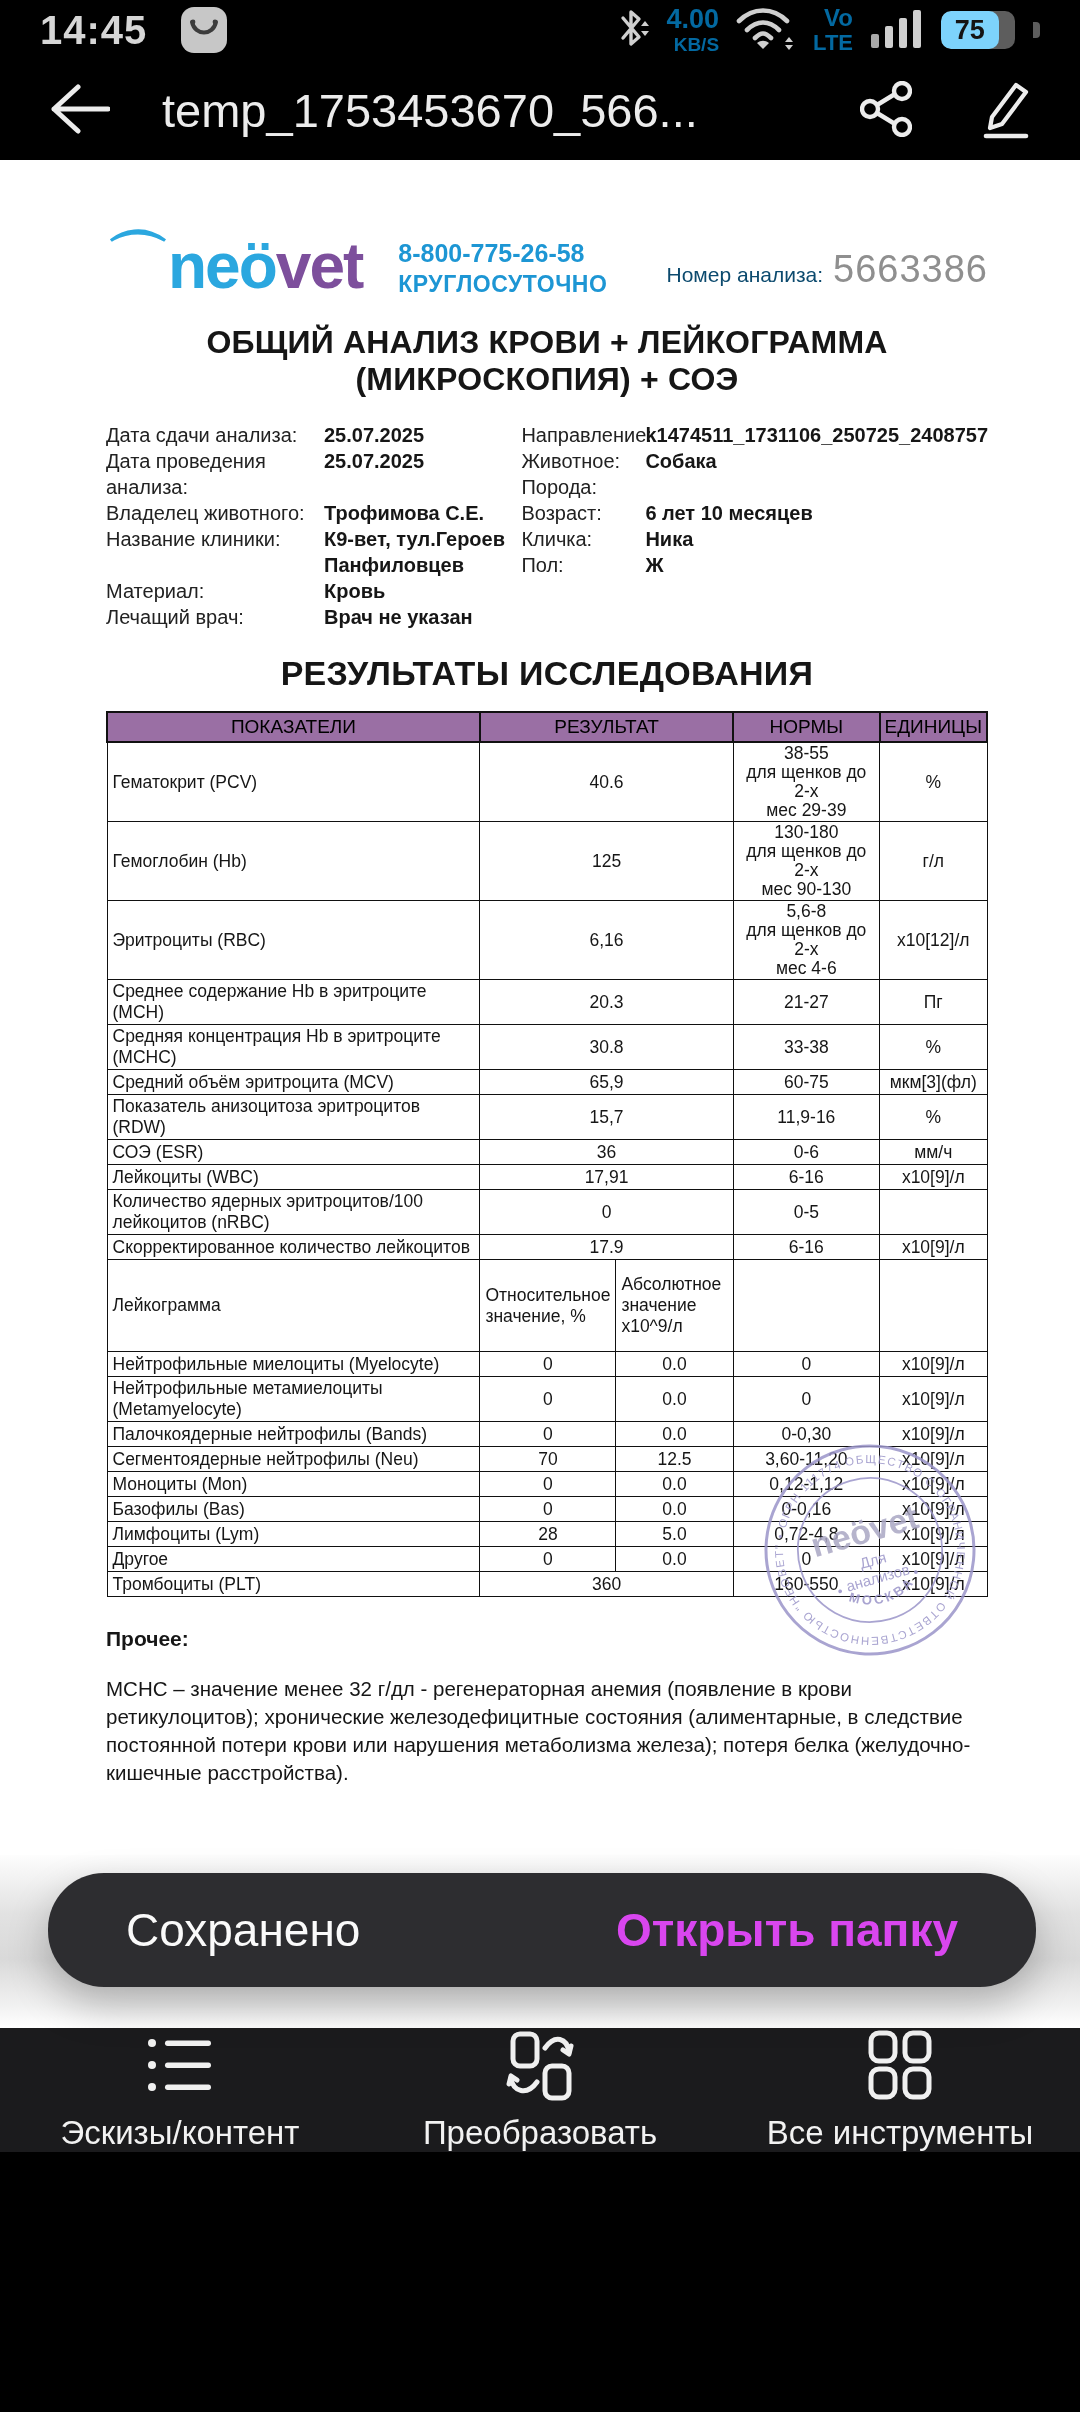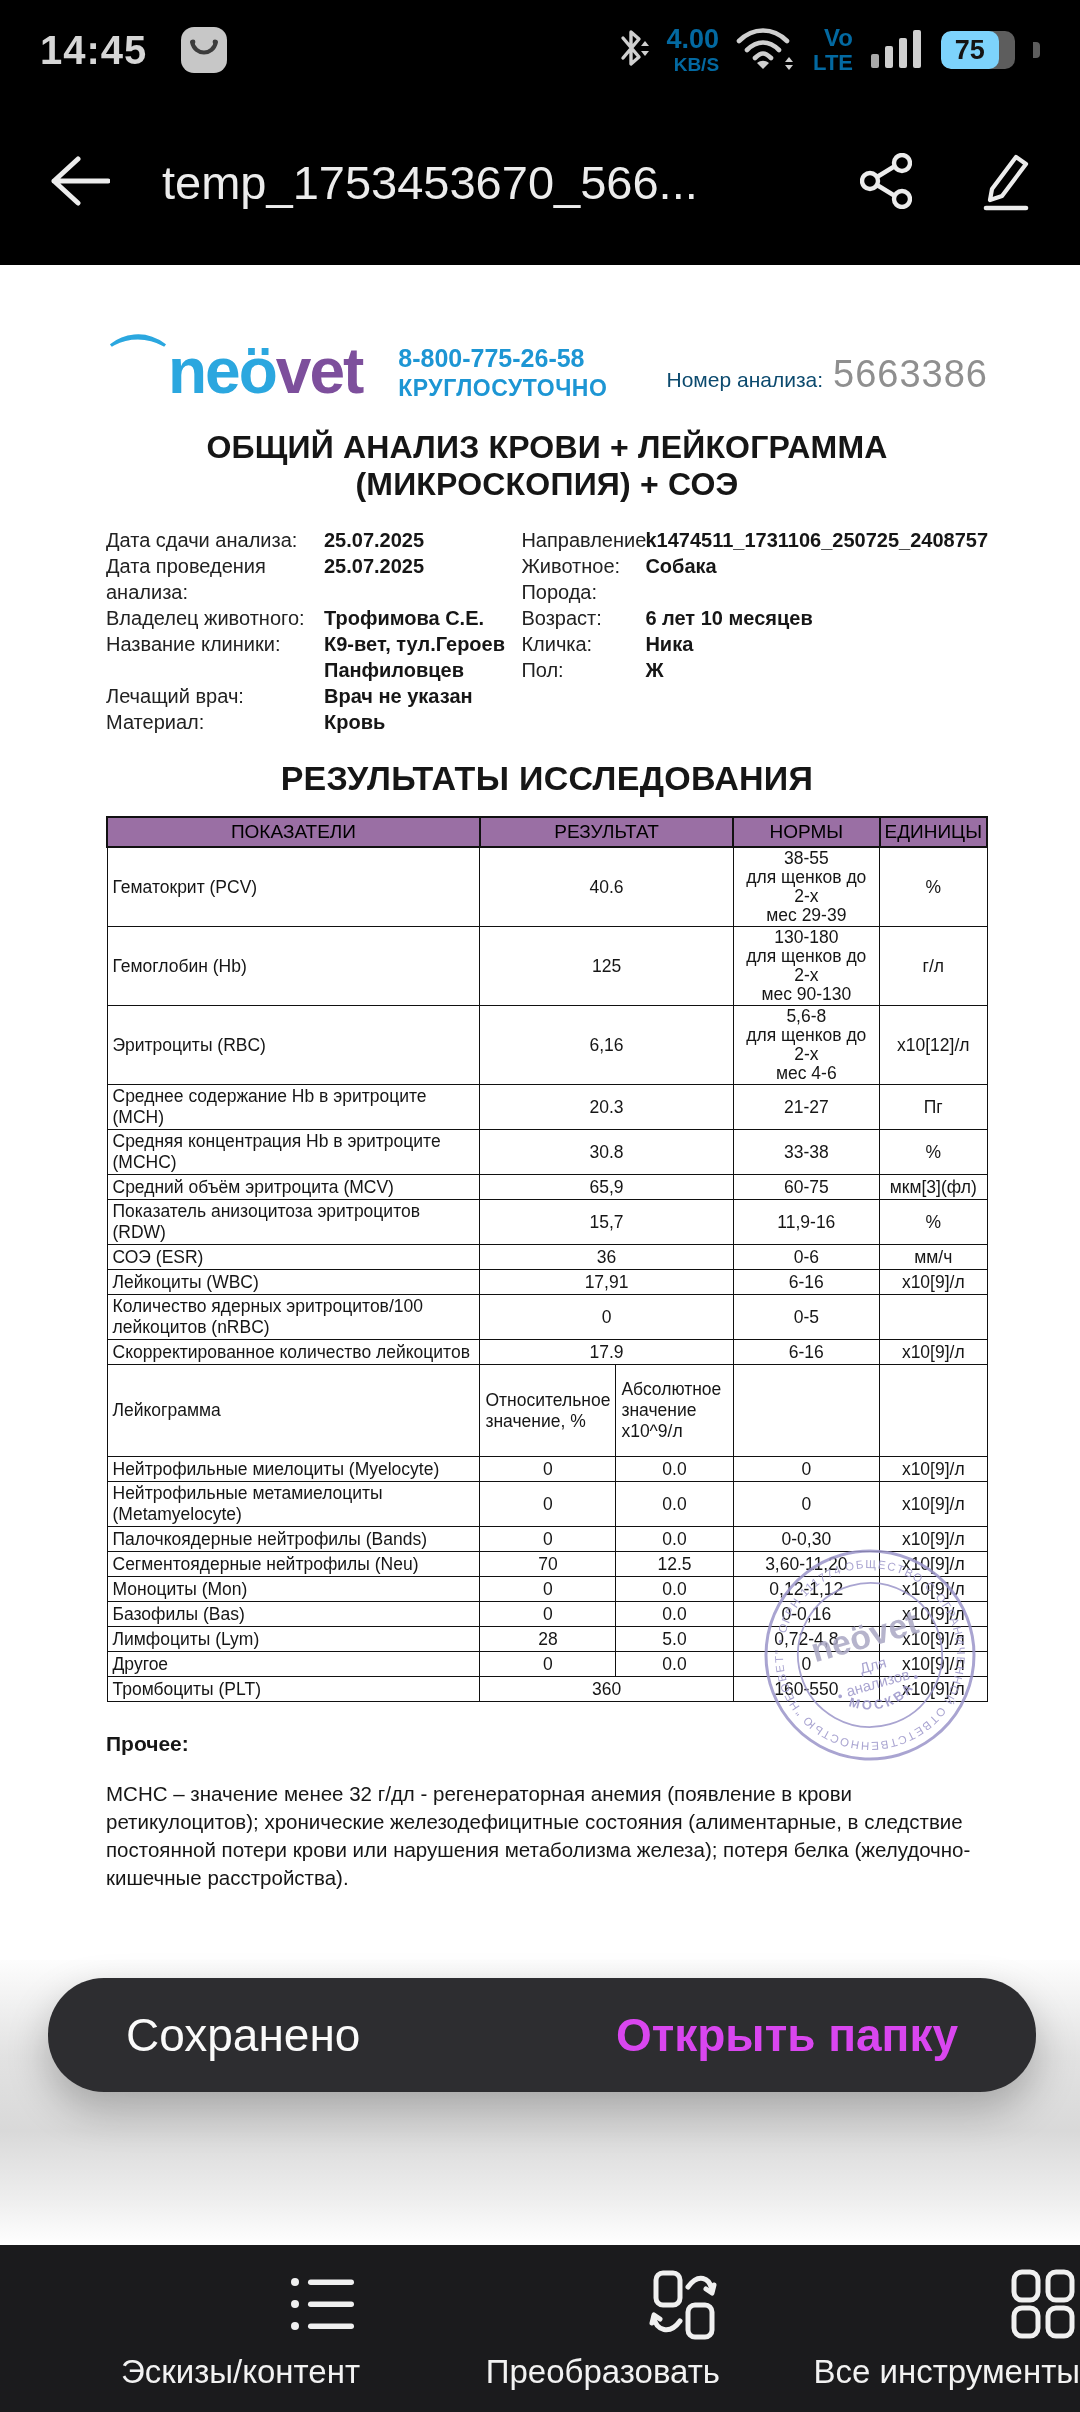--- a/index.html
+++ b/index.html
@@ -1,18 +1,18 @@
 <!DOCTYPE html>
 <html><head>
 <meta charset="utf-8">
 <style>
   * { margin:0; padding:0; box-sizing:border-box; }
   html,body { background:#000; }
   body { font-family:"Liberation Sans", sans-serif; }
-  .screen { width:1080px; height:2412px; position:relative; display:flex; flex-direction:column; background:#000; overflow:hidden; }
+  .screen { width:1080px; height:2152px; position:relative; display:flex; flex-direction:column; background:#000; overflow:hidden; }
 
   
   .status-bar { height:100px; background:#000; display:flex; align-items:center; padding:0 40px; color:#d6d6d6; }
   .sb-time { font-size:40px; font-weight:700; letter-spacing:1px; }
   .sb-noticon { width:46px; height:46px; background:#c7c7c7; border-radius:13px; margin-left:34px; display:flex; align-items:center; justify-content:center; }
   .sb-right { margin-left:auto; display:flex; align-items:center; gap:16px; }
   .sb-stack { display:flex; flex-direction:column; align-items:flex-end; line-height:1; font-weight:700; color:#0369a1; }
   .sb-stack .l1 { font-size:27px; }
   .sb-stack .l2 { font-size:19px; margin-top:2px; }
   .battery { position:relative; width:74px; height:38px; background:#5d5d5d; border-radius:10px; overflow:hidden; display:flex; }
@@ -73,21 +73,21 @@
   
   .page-gap { height:285px; position:relative;
     background:linear-gradient(180deg,#fdfdfd 0%,#e2e2e2 34%,#d9d9d9 60%,#f0f0f0 86%,#ffffff 100%); }
   .toast { position:absolute; left:48px; right:44px; top:18px; height:114px; background:#2d2d30; border-radius:56px;
     display:flex; align-items:center; padding:0 78px; box-shadow:0 18px 40px rgba(0,0,0,0.25); }
   .toast-msg { color:#fafafa; font-size:46px; font-weight:500; }
   .toast-action { margin-left:auto; color:#d946ef; font-size:46px; font-weight:600; }
 
   
   .bottom-bar { height:167px; background:#1b1b1d; display:flex; align-items:stretch; }
-  .bb-item { flex:1; display:flex; flex-direction:column; align-items:flex-end; justify-content:center; gap:12px; }
+  .bb-item { flex:1; display:flex; flex-direction:column; align-items:center; justify-content:center; gap:12px; }
   .bb-label { color:#f2f2f2; font-size:33px; }
   .iconbox { width:74px; height:74px; display:flex; align-items:center; justify-content:center; }
 </style>
 </head>
 <body>
 
 <div class="screen">
 
   <div class="status-bar">
     <div class="sb-time">14:45</div>
@@ -195,26 +195,26 @@
           </div>
           <div class="info-row">
             <span class="info-label">Владелец животного:</span>
             <span class="info-value">Трофимова С.Е.</span>
           </div>
           <div class="info-row">
             <span class="info-label">Название клиники:</span>
             <span class="info-value">К9-вет, тул.Героев Панфиловцев</span>
           </div>
           <div class="info-row">
+            <span class="info-label">Материал:</span>
+            <span class="info-value">Кровь</span>
+          </div>
+          <div class="info-row">
             <span class="info-label">Лечащий врач:</span>
             <span class="info-value">Врач не указан</span>
-          </div>
-          <div class="info-row">
-            <span class="info-label">Материал:</span>
-            <span class="info-value">Кровь</span>
           </div>
         </div>
       <div class="info-right" id="info-right">
           <div class="info-row">
             <span class="info-label">Направление:</span>
             <span class="info-value">k1474511_1731106_250725_2408757</span>
           </div>
           <div class="info-row">
             <span class="info-label">Животное:</span>
             <span class="info-value">Собака</span>

